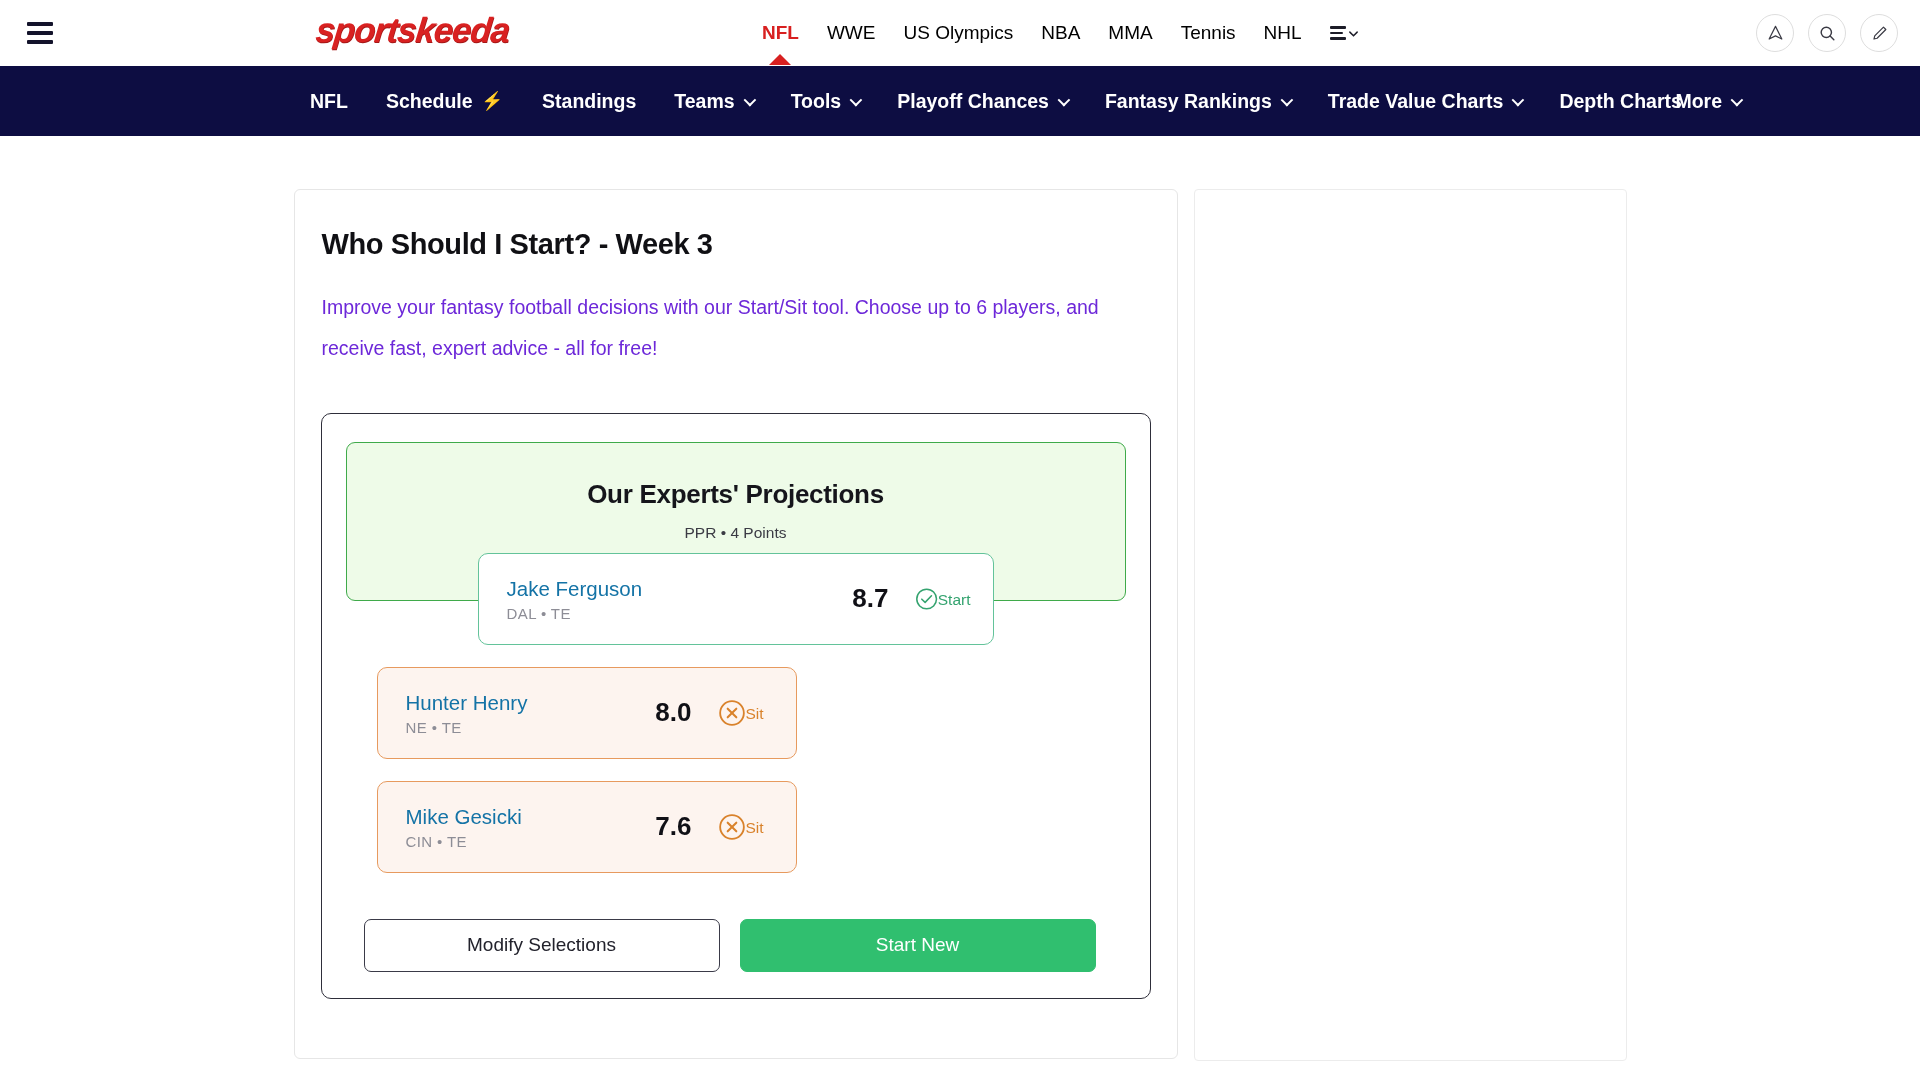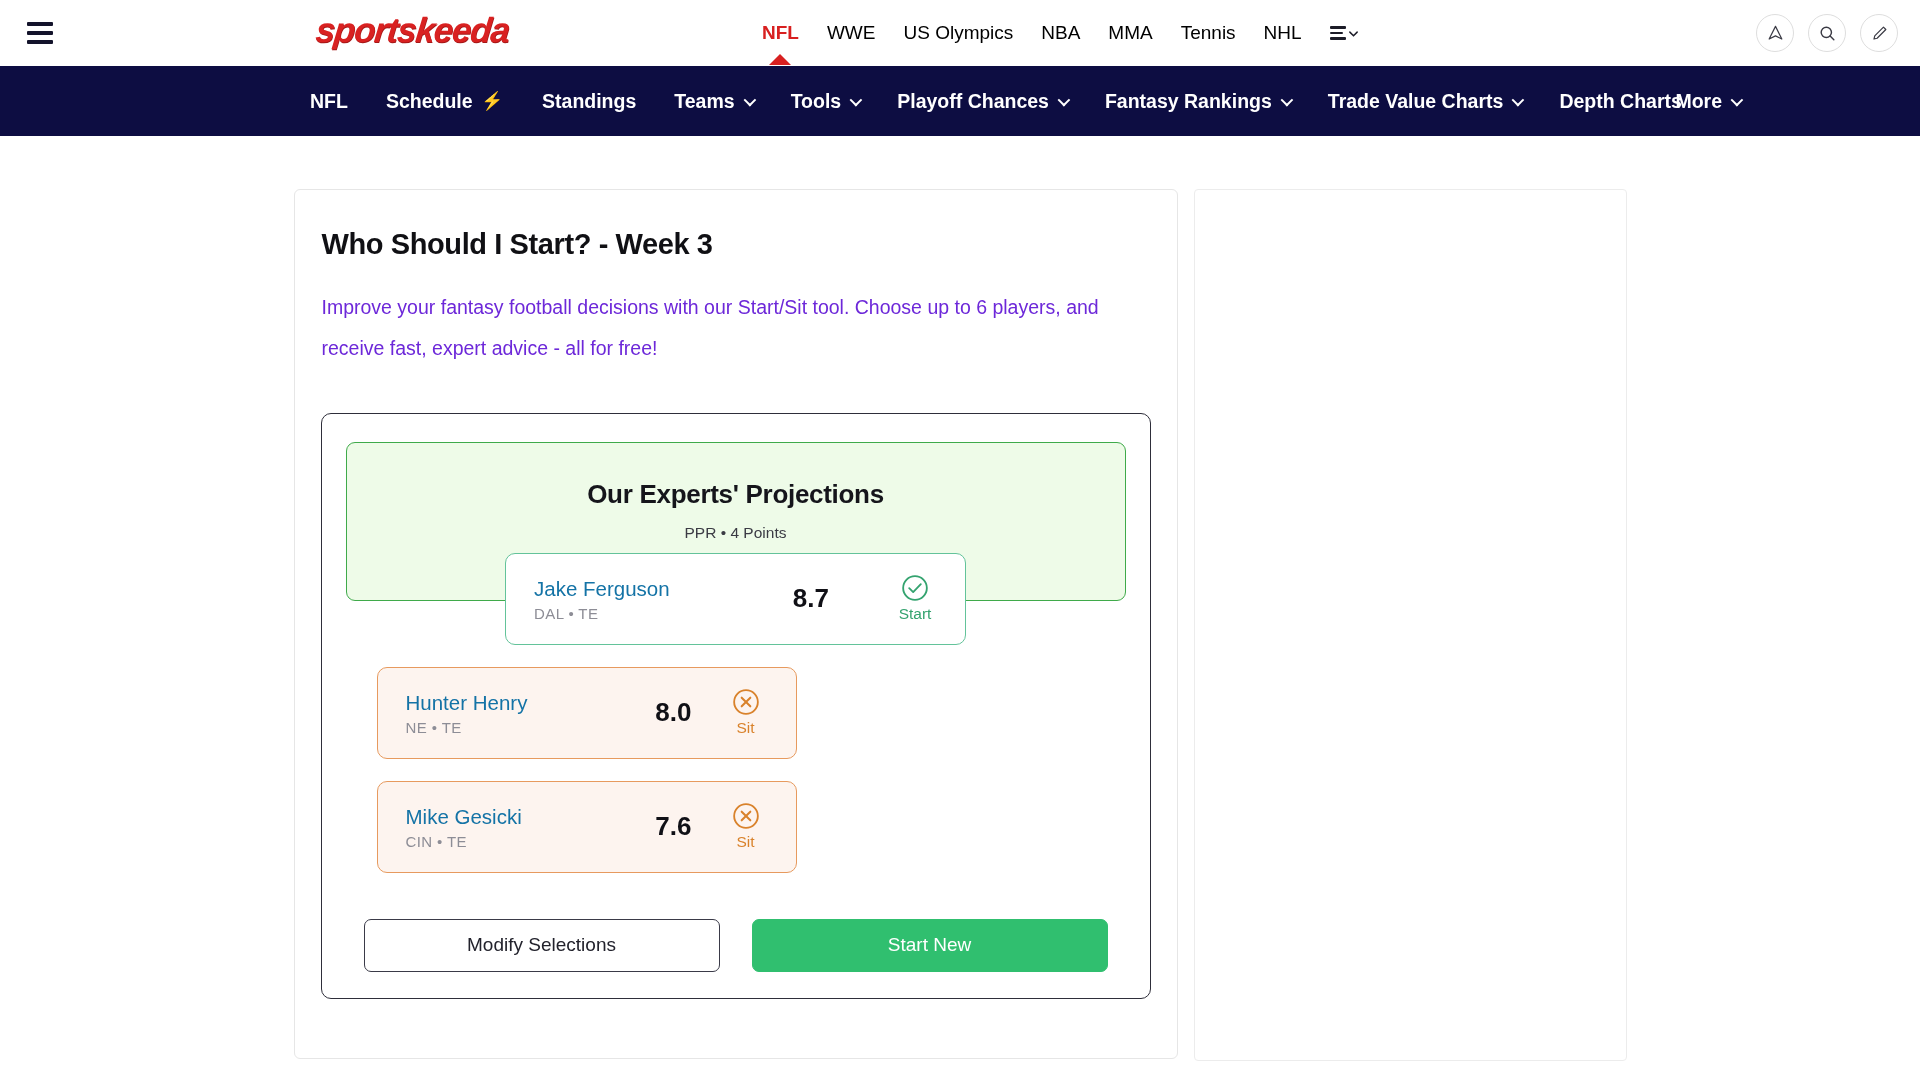--- a/index.html
+++ b/index.html
@@ -154,25 +154,25 @@
   
   .plist{ position:relative; }
   .pcard{
     display:flex; align-items:center;
     border-radius:10px;
     height:92px;
     margin:0 auto;
     padding:0 22px 0 28px;
   }
   .pcard.start{
-    width:461px;
+    width:516px;
     background:#ffffff;
     border:1.4px solid #63c39a;
     margin-top:-48px;
-    position:relative; z-index:3;gap:32px;
+    position:relative; z-index:3;
   }
   .pcard.sit{
     width:420px;
     background:#fdf4ef;
     border:1.4px solid #e79a5e;
     margin-top:22px;
     margin-left:31px;
   }
   .pinfo{ flex:1; min-width:0; }
   .pname{
@@ -181,33 +181,32 @@
   }
   .pteam{
     font-size:15px; color:#8d8d96; margin-top:3px;
     letter-spacing:0.4px;
   }
   .pscore{
     font-size:26px; font-weight:700; color:#101016;
     margin-right:26px; white-space:nowrap;
   }
   .pverdict{
-    display:flex; flex-direction:column; align-items:center;
+    display:flex; flex-direction:row; align-items:center;
     width:56px; cursor:pointer;
   }
   .pverdict .vlabel{ font-size:15.5px; margin-top:3px; }
   .pverdict.start .vlabel{ color:#34a36f; }
   .pverdict.sit .vlabel{ color:#d9822b; }
 
   
   .btnrow{
-    display:flex; gap:12px;
+    display:flex; gap:20px;
     margin-top:46px;
     padding:0 18px;
-    justify-content:space-between;
   }
   .btn{
     height:53px; border-radius:7px;
     display:flex; align-items:center; justify-content:center;
     font-size:19px; cursor:pointer;
   }
   .btn.modify{
     width:356px; background:#fff;
     border:1.4px solid #3a3a48; color:#22222c;
   }

